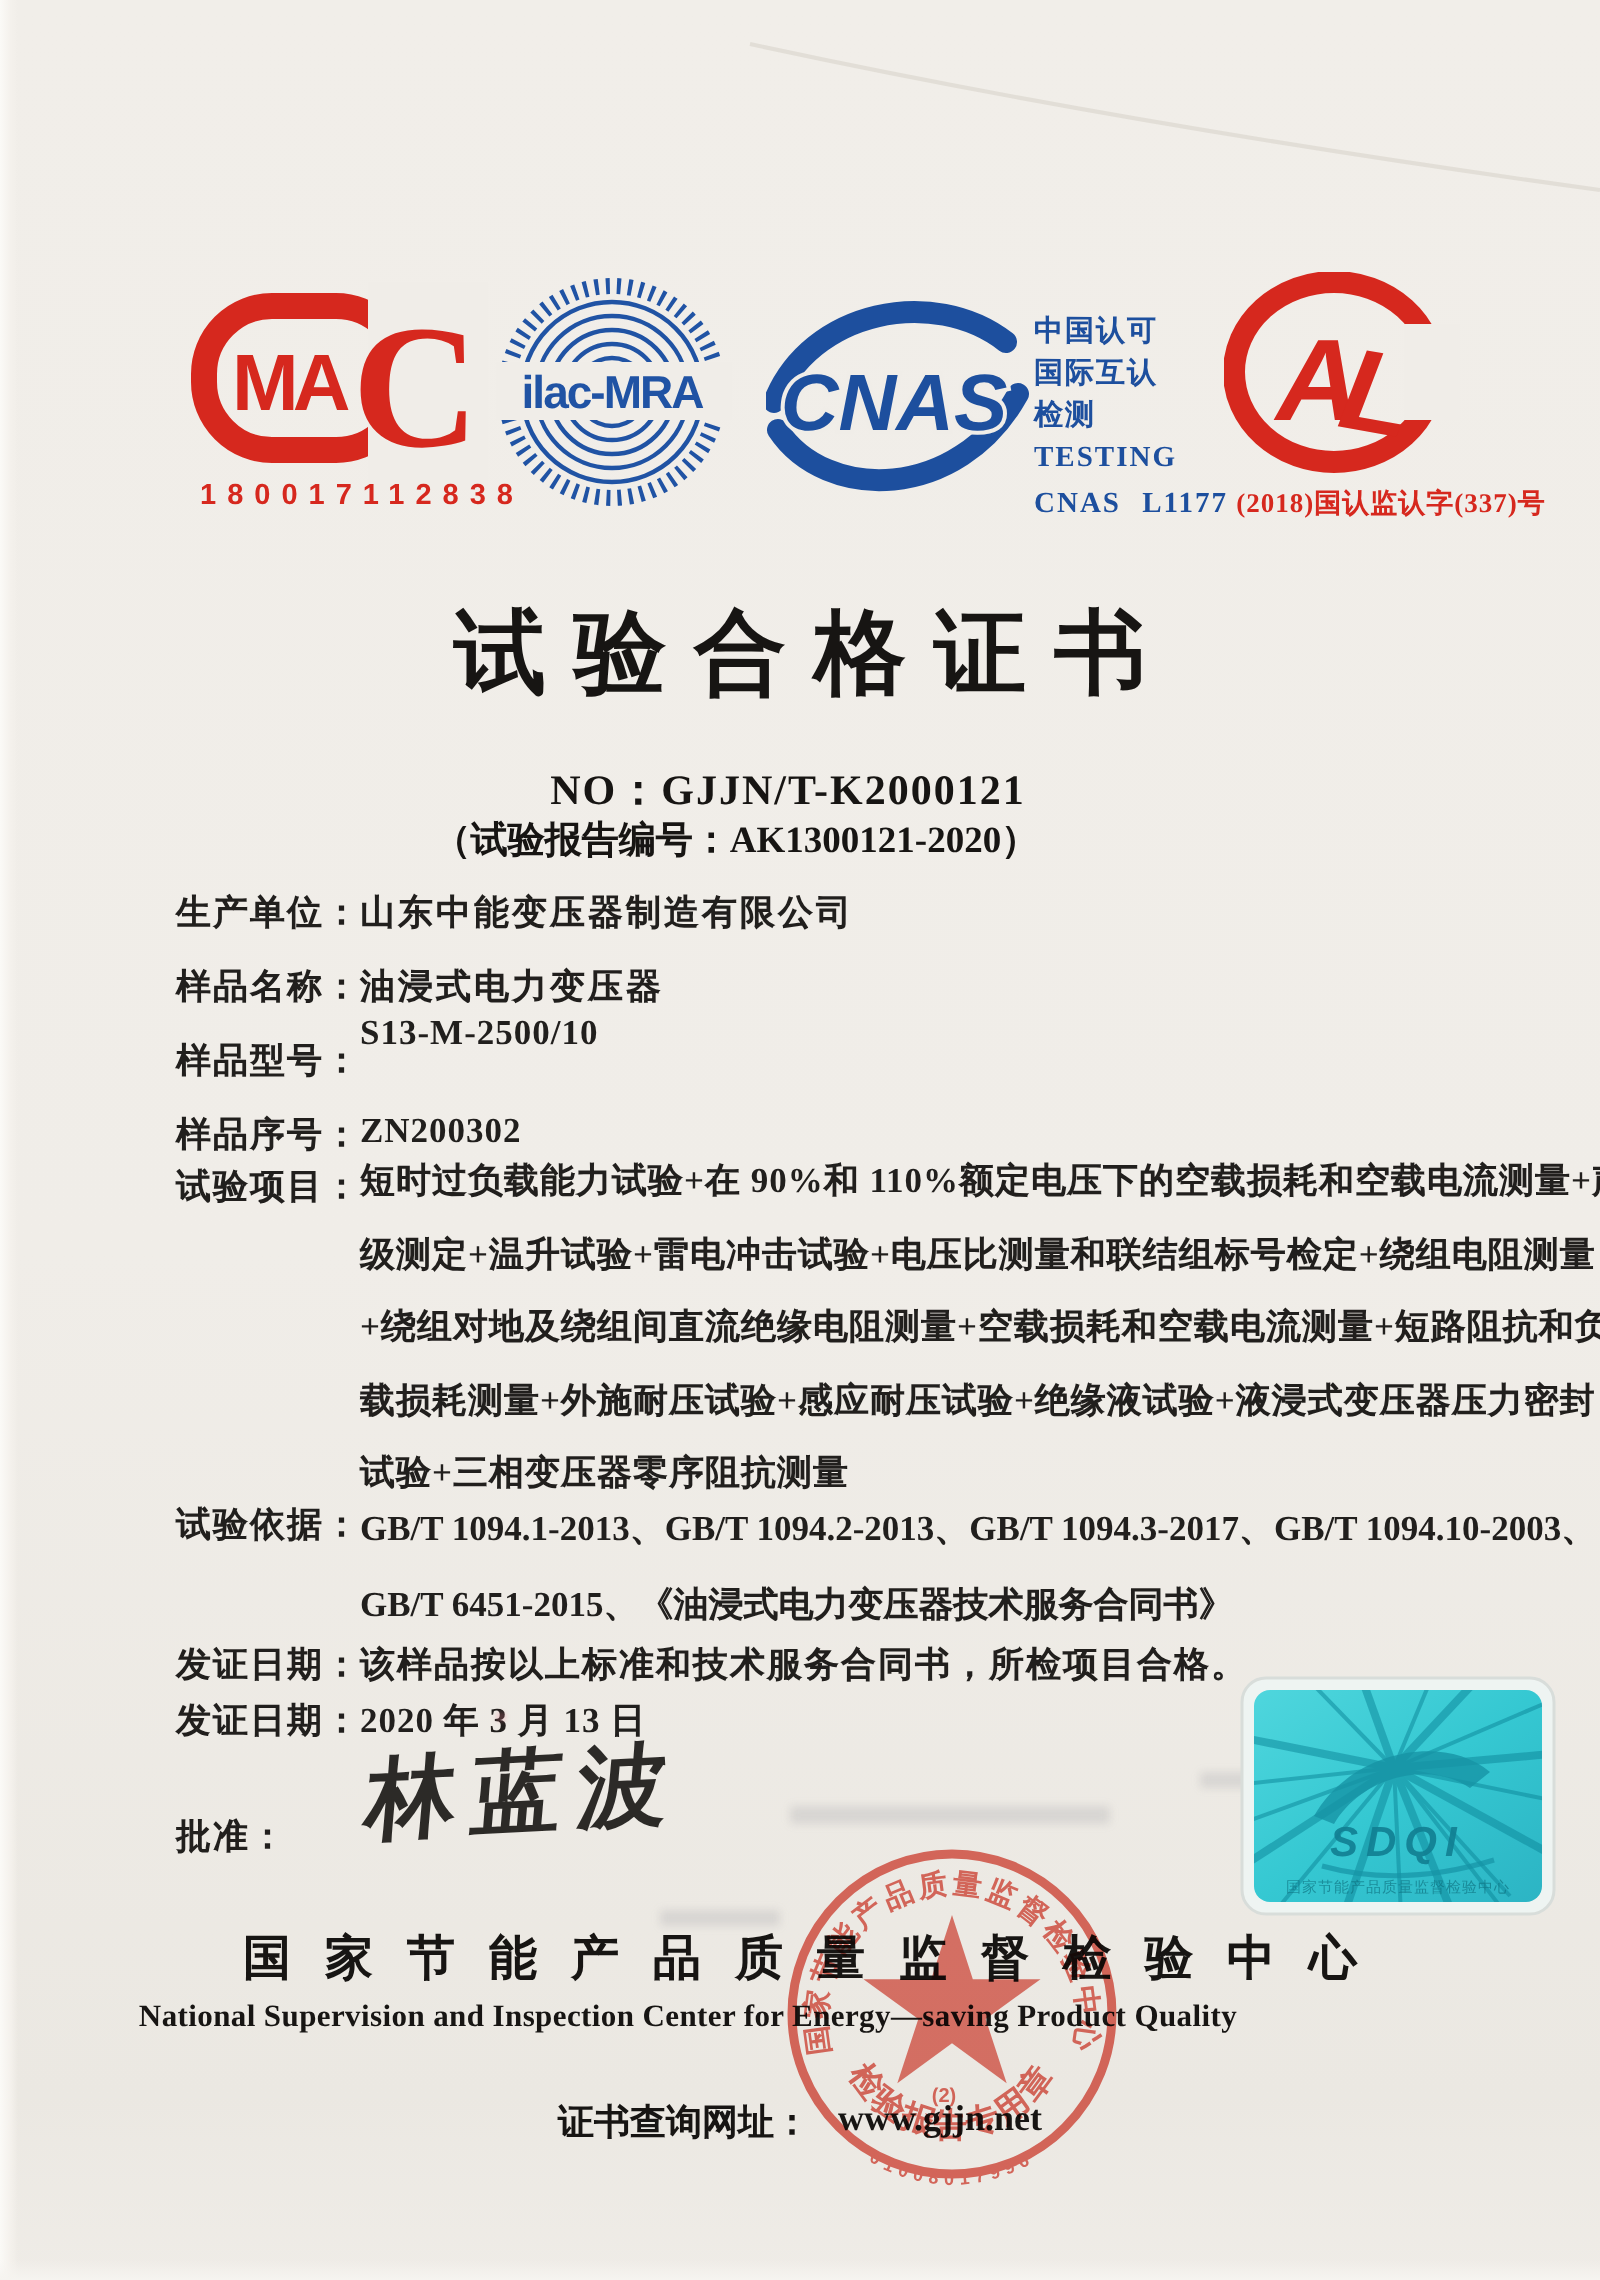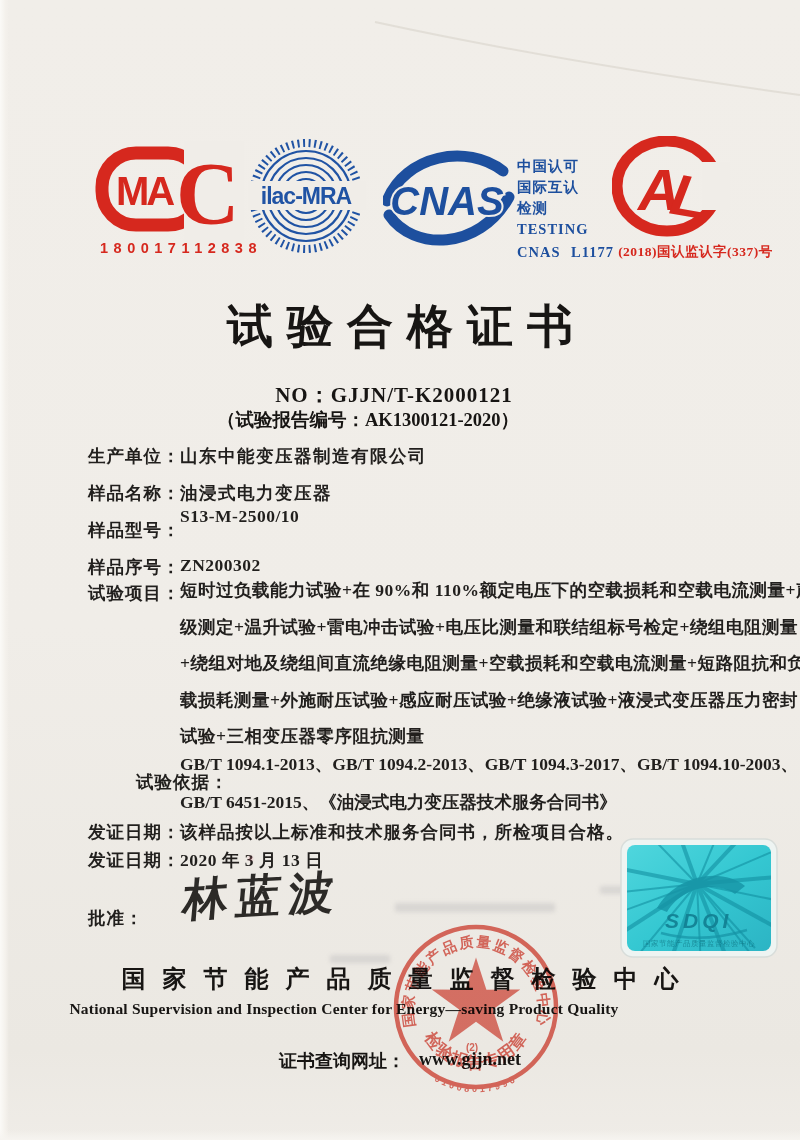--- a/index.html
+++ b/index.html
@@ -121,21 +121,21 @@
 
   <div class="abs f-label" style="left:88px;top:581px;">试验项目：</div>
   <div class="abs para" style="left:180px;top:572px;width:560px;">
     <div class="ln">短时过负载能力试验+在 90%和 110%额定电压下的空载损耗和空载电流测量+声</div>
     <div class="ln">级测定+温升试验+雷电冲击试验+电压比测量和联结组标号检定+绕组电阻测量</div>
     <div class="ln">+绕组对地及绕组间直流绝缘电阻测量+空载损耗和空载电流测量+短路阻抗和负</div>
     <div class="ln">载损耗测量+外施耐压试验+感应耐压试验+绝缘液试验+液浸式变压器压力密封</div>
     <div class="ln">试验+三相变压器零序阻抗测量</div>
   </div>
 
-  <div class="abs f-label" style="left:88px;top:770px;margin-left:48px;">试验依据：</div>
+  <div class="abs f-label" style="left:88px;top:750px;">试验依据：</div>
   <div class="abs para para2" style="left:180px;top:746px;width:560px;letter-spacing:0;">
     <div class="ln">GB/T 1094.1-2013、GB/T 1094.2-2013、GB/T 1094.3-2017、GB/T 1094.10-2003、</div>
     <div class="ln">GB/T 6451-2015、《油浸式电力变压器技术服务合同书》</div>
   </div>
 
   <div class="abs f-label" style="left:88px;top:820px;">发证日期：</div>
   <div class="abs f-value" style="left:180px;top:820px;letter-spacing:1px;">该样品按以上标准和技术服务合同书，所检项目合格。</div>
 
   <div class="abs f-label" style="left:88px;top:848px;">发证日期：</div>
   <div class="abs f-value" style="left:180px;top:848px;letter-spacing:0.5px;">2020 年 3 月 13 日</div>

